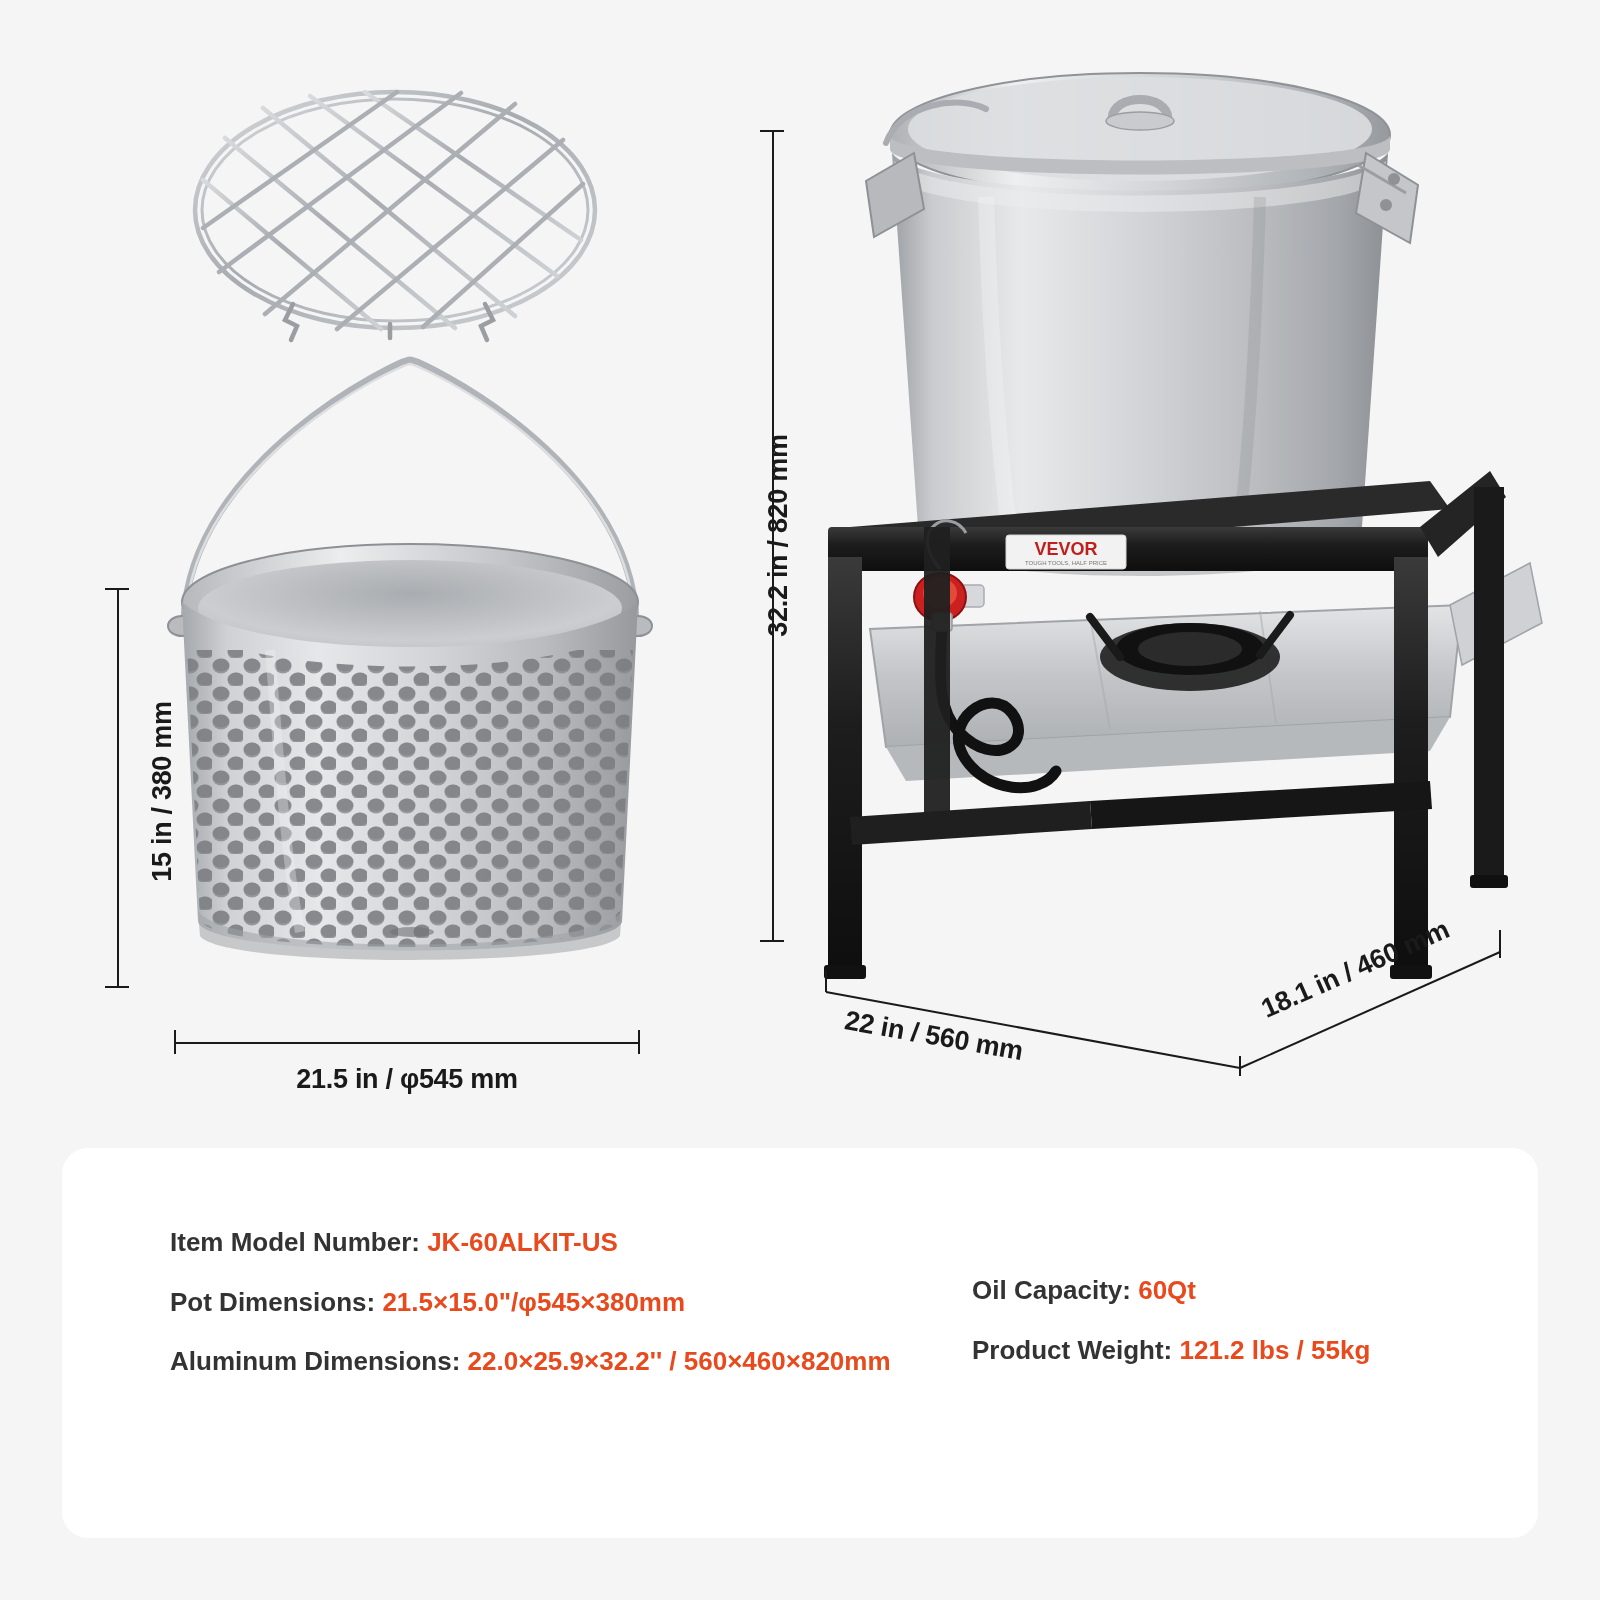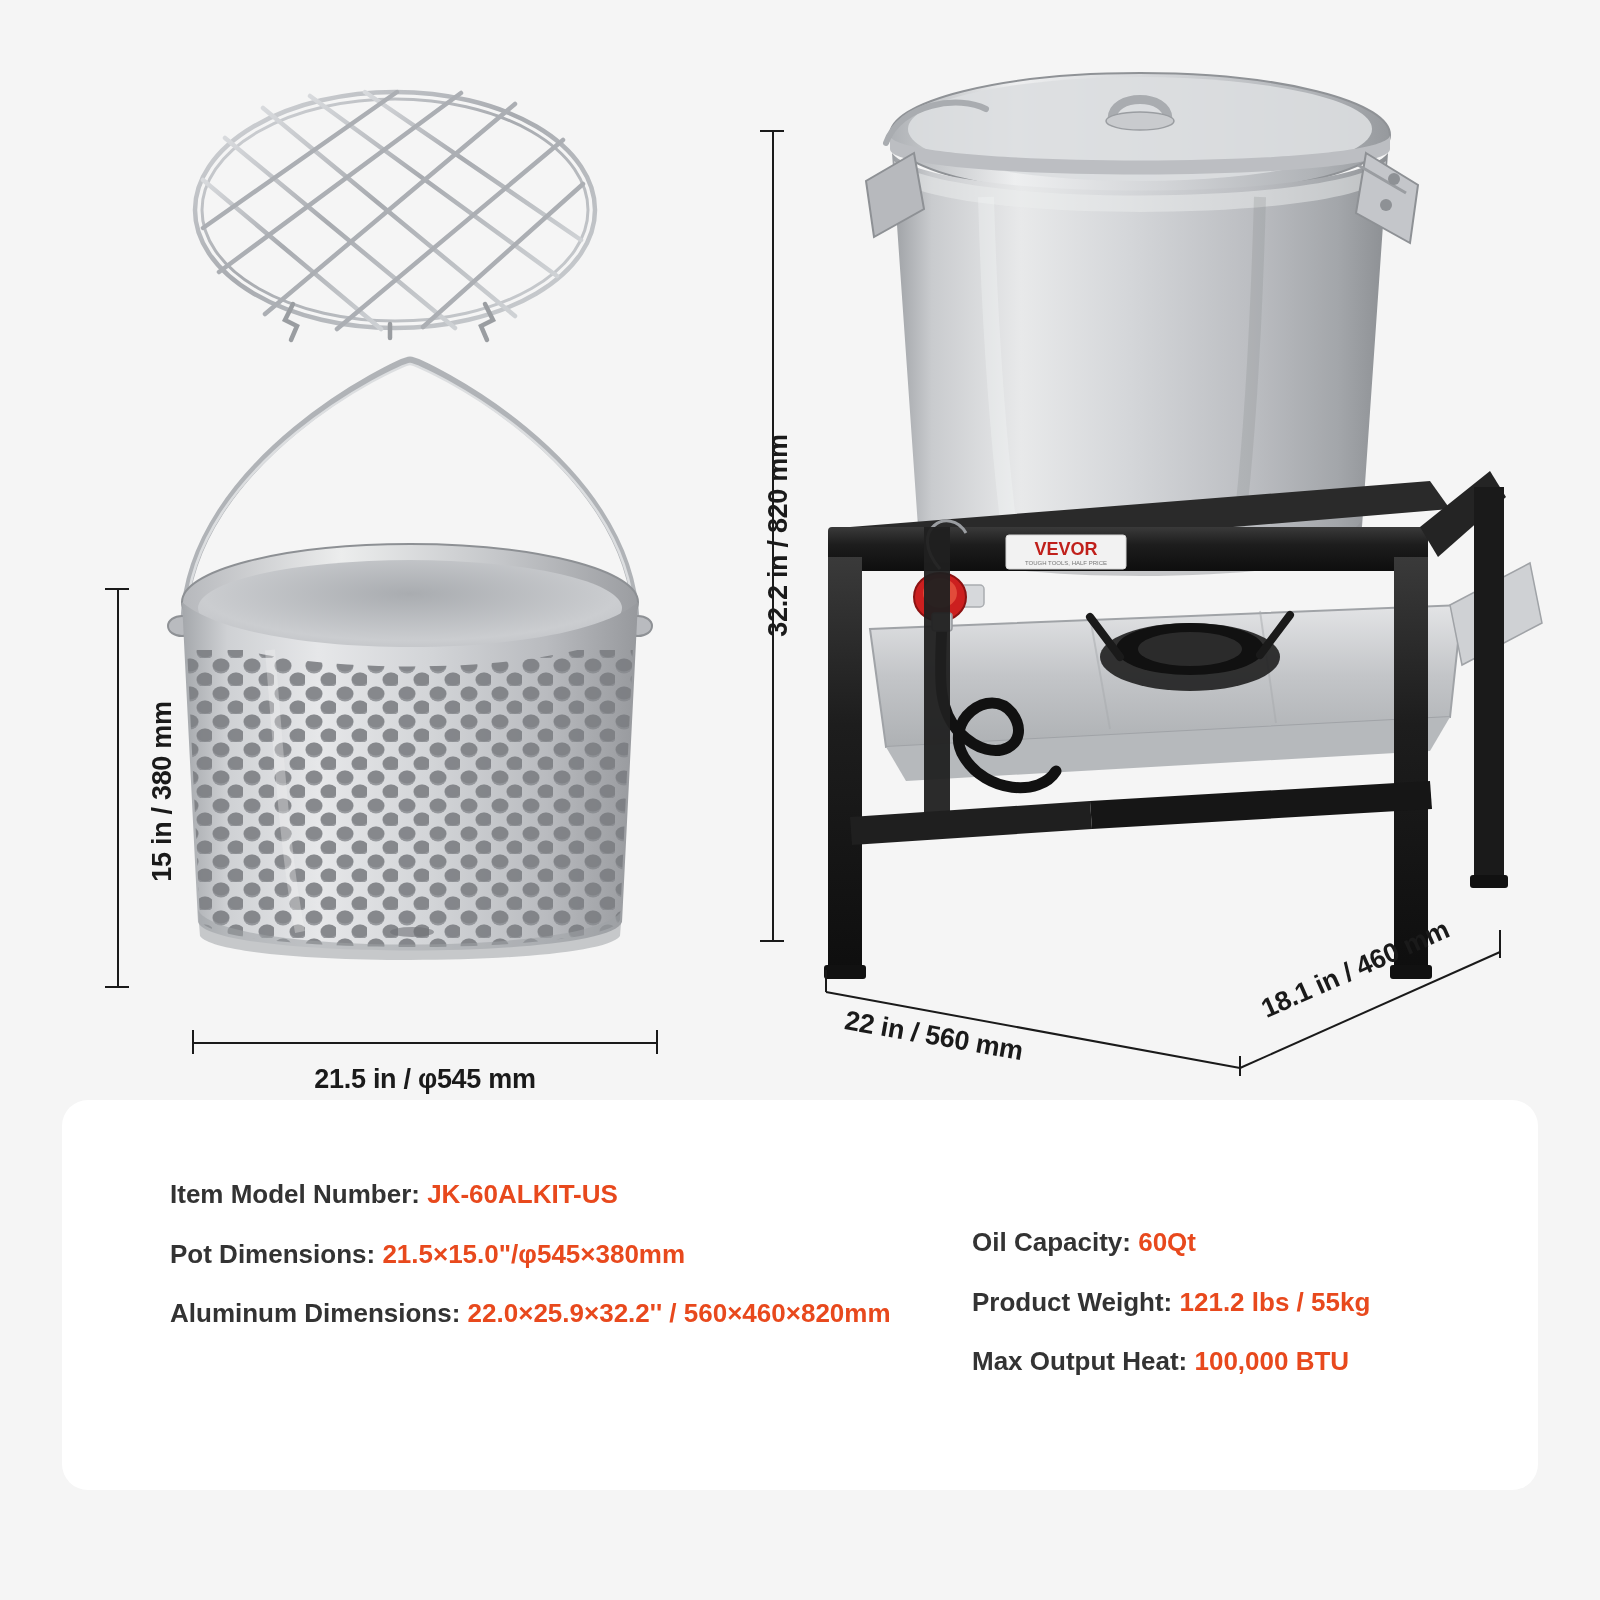--- a/index.html
+++ b/index.html
@@ -60,21 +60,21 @@
   .cap-v {
     width: 2px;
     height: 24px;
     background: #1a1a1a;
   }
 
   
   .spec-card {
     position: absolute;
     left: 62px;
-    top: 1100px;
+    top: 1148px;
     width: 1476px;
     height: 390px;
     background: #ffffff;
     border-radius: 26px;
   }
   .spec-col {
     position: absolute;
     top: 78px;
   }
   .spec-col.left { left: 108px; }
@@ -191,21 +191,21 @@
     </svg>
   </div>
 
   <div class="abs" style="left:105px; top:588px; width:120px; height:400px;">
     <div class="abs line-v" style="left:12px; top:0; height:400px;"></div>
     <div class="abs cap-h" style="left:0px; top:0;"></div>
     <div class="abs cap-h" style="left:0px; top:398px;"></div>
     <div class="abs dimtext vert" style="left:-43px; top:188px; width:200px; text-align:center; transform: rotate(-90deg);">15 in / 380 mm</div>
   </div>
 
-  <div class="abs" style="left:192px; top:1030px; width:466px; height:70px;">
+  <div class="abs" style="left:174px; top:1030px; width:466px; height:70px;">
     <div class="abs line-h" style="left:0; top:12px; width:466px;"></div>
     <div class="abs cap-v" style="left:0px; top:0;"></div>
     <div class="abs cap-v" style="left:464px; top:0;"></div>
     <div class="abs dimtext" style="left:0; top:34px; width:466px; text-align:center;">21.5 in / φ545 mm</div>
   </div>
 
   <div class="abs" style="left:748px; top:130px; width:60px; height:812px;">
     <div class="abs line-v" style="left:24px; top:0; height:812px;"></div>
     <div class="abs cap-h" style="left:12px; top:0;"></div>
     <div class="abs cap-h" style="left:12px; top:810px;"></div>
@@ -358,21 +358,17 @@
 
     <div class="spec-col right">
       <div class="spec-row">
         <span>Oil Capacity:</span>
         <span class="val">60Qt</span>
       </div>
       <div class="spec-row">
         <span>Product Weight:</span>
         <span class="val">121.2 lbs / 55kg</span>
       </div>
-      <div class="spec-row">
-        <span>Max Output Heat:</span>
-        <span class="val">100,000 BTU</span>
-      </div>
     </div>
 
   </div>
 
 </div>
 
 </body></html>

